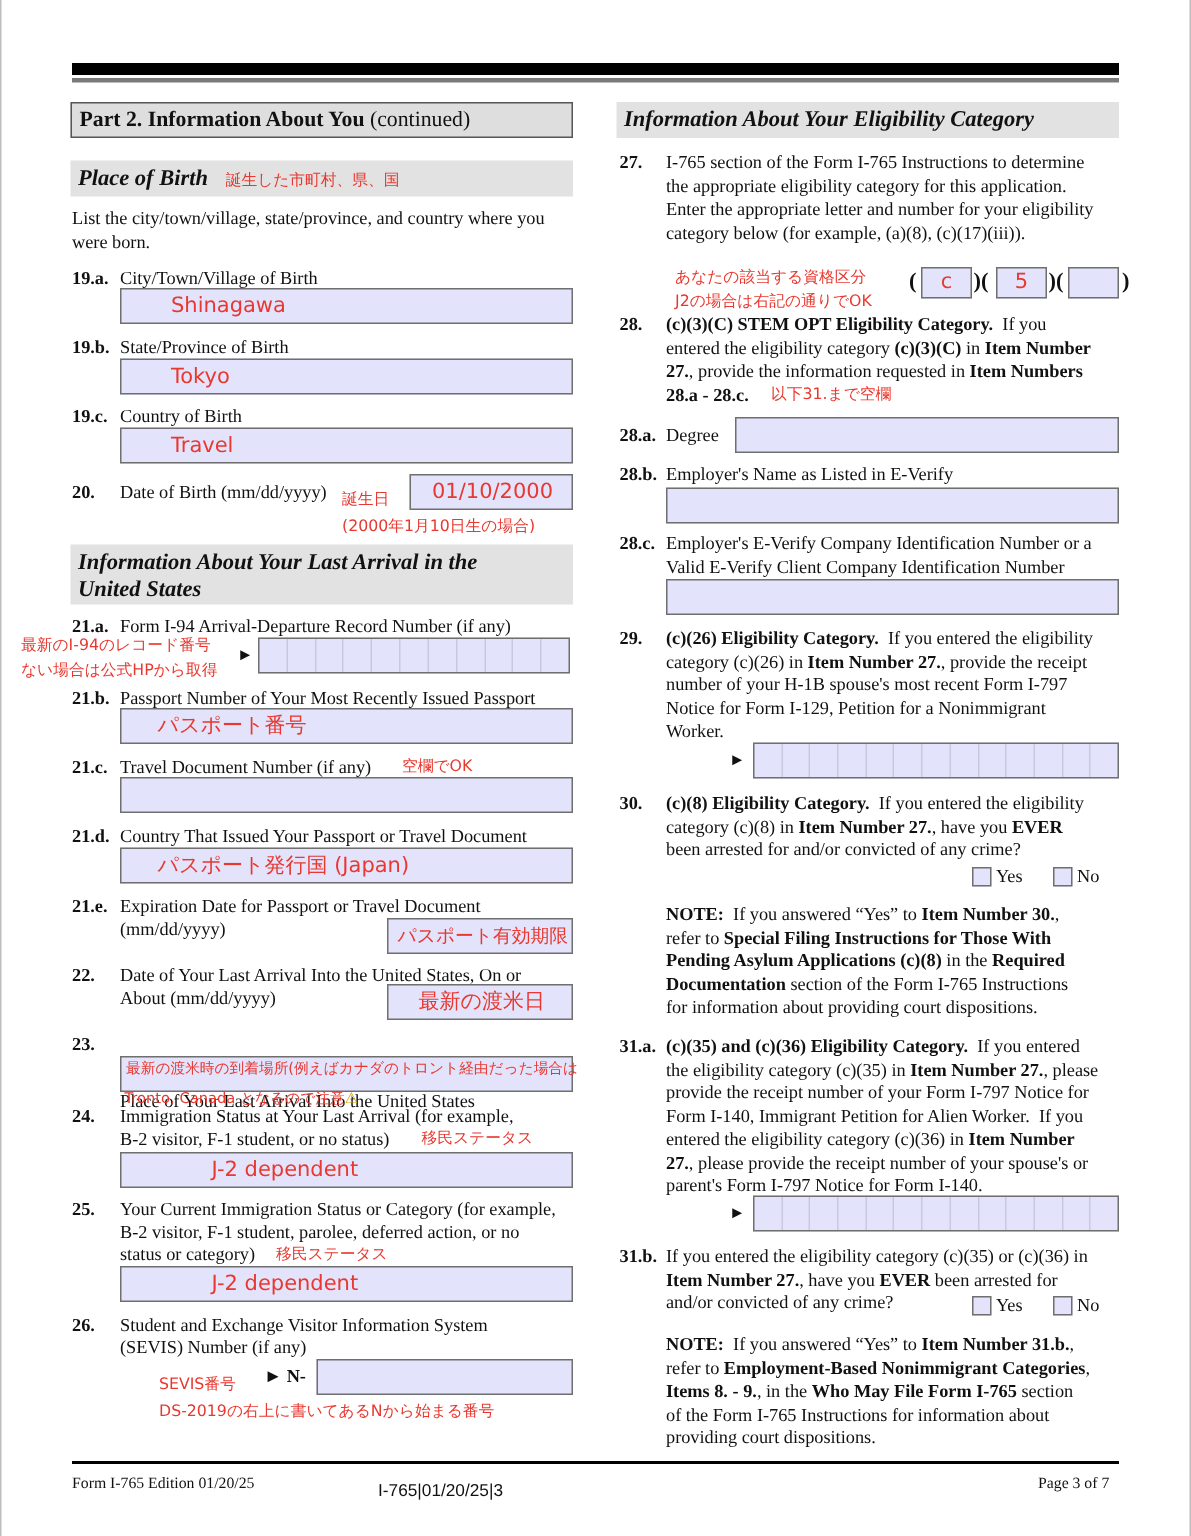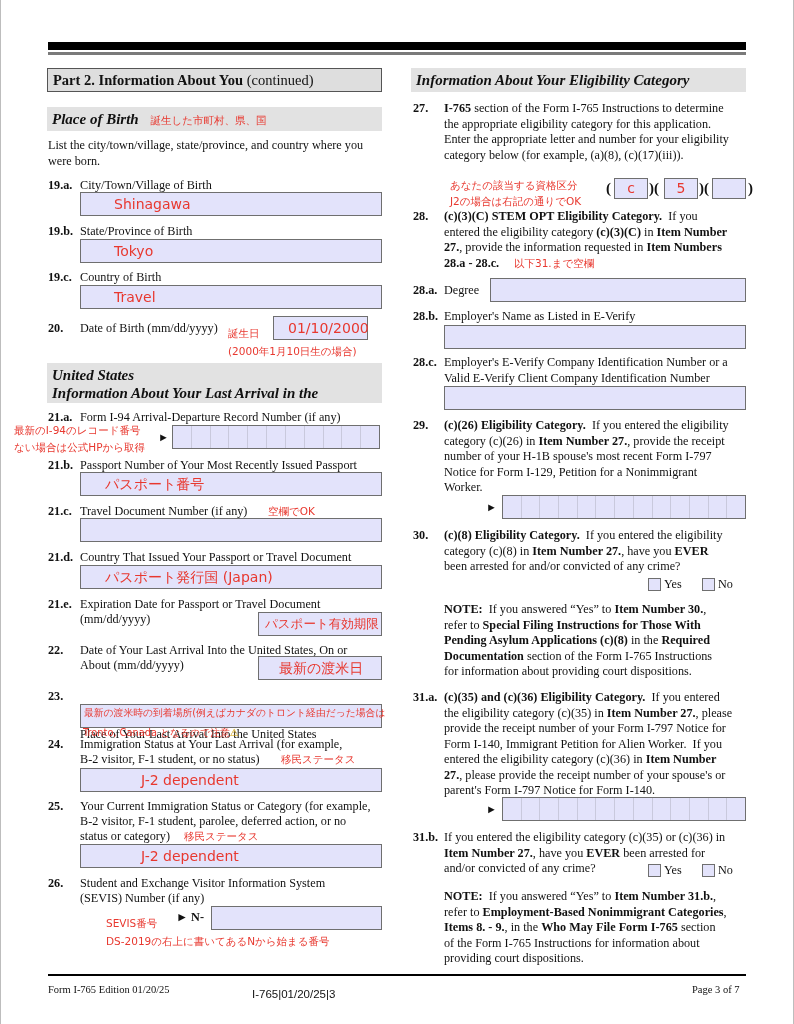--- a/index.html
+++ b/index.html
@@ -61,28 +61,28 @@
 
 <div class="num" style="left:48px;top:270px;">19.c.</div>
 <div class="lbl" style="left:80px;top:270px;">Country of Birth</div>
 <div class="field" style="left:80px;top:285px;width:302px;height:24px;">
   <span class="fieldval" style="left:33px;top:2px;">Travel</span>
 </div>
 
 <div class="num" style="left:48px;top:321px;">20.</div>
 <div class="lbl" style="left:80px;top:321px;">Date of Birth (mm/dd/yyyy)</div>
 <span class="red abs" style="left:228px;top:326px;">誕生日</span>
-<div class="field" style="left:273px;top:316px;width:95px;height:24px;">
+<div class="field" style="left:273px;top:316px;width:109px;height:24px;">
   <span class="fieldval" style="left:14px;top:2px;">01/10/2000</span>
 </div>
 <span class="red abs" style="left:228px;top:344px;">(2000年1月10日生の場合)</span>
 
 <div class="sec-hdr" style="left:47px;top:363px;width:335px;height:40px;">
+  <div>Information About Your Last Arrival in the</div>
   <div>United States</div>
-  <div>Information About Your Last Arrival in the</div>
 </div>
 
 <div class="num" style="left:48px;top:410px;">21.a.</div>
 <div class="lbl" style="left:80px;top:410px;">Form I-94 Arrival-Departure Record Number (if any)</div>
 <span class="red abs" style="left:14px;top:423px;">最新のI-94のレコード番号</span>
 <span class="red abs" style="left:14px;top:440px;">ない場合は公式HPから取得</span>
 <span class="arrow" style="left:158px;top:431px;">►</span>
 <div class="cells" id="cells-i94" style="left:172px;top:425px;width:208px;height:24px;">
     <span></span>
     <span></span>
@@ -157,21 +157,21 @@
 <div class="lbl" style="left:80px;top:891px;">(SEVIS) Number (if any)</div>
 <span class="red abs" style="left:106px;top:916px;">SEVIS番号</span>
 <span class="abs b" style="left:176px;top:910px;">► N-</span>
 <div class="field" style="left:211px;top:906px;width:171px;height:24px;"></div>
 <span class="red abs" style="left:106px;top:934px;">DS-2019の右上に書いてあるNから始まる番号</span>
 
 <div class="sec-hdr" style="left:411px;top:68px;width:335px;height:24px;">Information About Your Eligibility Category</div>
 
 <div class="num" style="left:413px;top:101px;">27.</div>
 <div class="para" id="p27" style="left:444px;top:101px;width:305px;">
-    <div style="white-space: pre;"><span style="font-weight: bold;">I-765</span><span> section of the Form I-765 Instructions to determine</span></div>
+    <div style="white-space: pre;"><span style="font-weight: normal;">I-765</span><span> section of the Form I-765 Instructions to determine</span></div>
     <div style="white-space: pre;"><span>the appropriate eligibility category for this application.</span></div>
     <div style="white-space: pre;"><span>Enter the appropriate letter and number for your eligibility</span></div>
     <div style="white-space: pre;"><span>category below (for example, (a)(8), (c)(17)(iii)).</span></div>
   </div>
 <span class="red abs" style="left:450px;top:178px;">あなたの該当する資格区分</span>
 <span class="red abs" style="left:450px;top:194px;">J2の場合は右記の通りでOK</span>
 <span class="paren" style="left:606px;top:178px;">(</span>
 <div class="catbox" style="left:614px;top:178px;">c</div>
 <span class="paren" style="left:649px;top:178px;">)(</span>
 <div class="catbox" style="left:664px;top:178px;">5</div>

